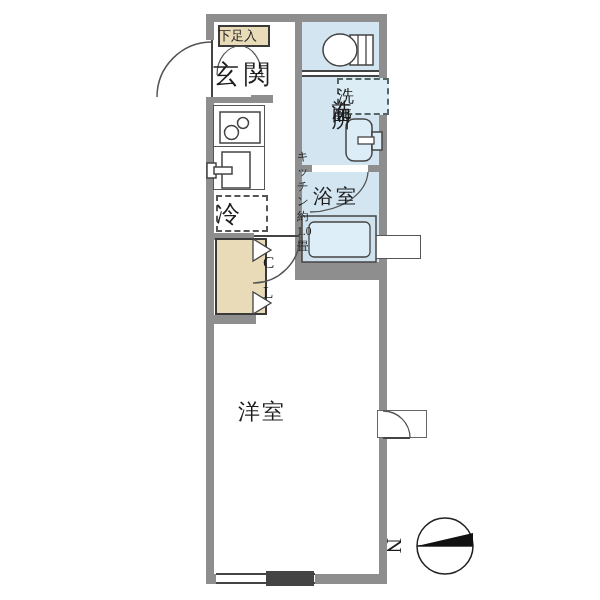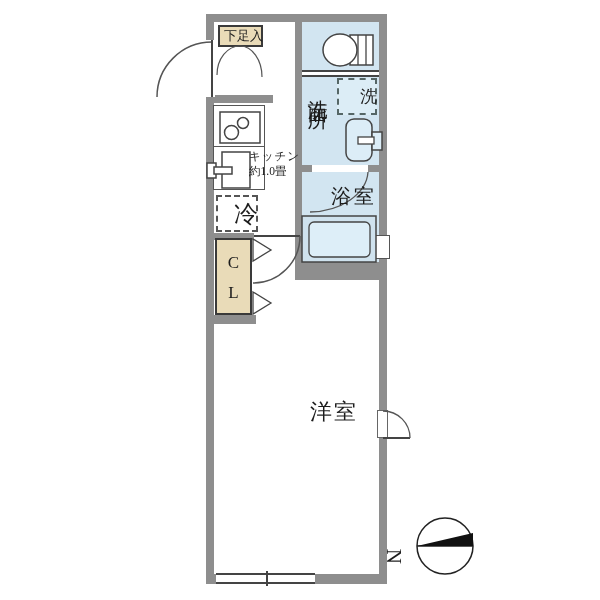--- a/index.html
+++ b/index.html
@@ -1,22 +1,22 @@
 <!DOCTYPE html>
 <html><head>
 <meta charset="utf-8">
 <style>
   html,body{margin:0;padding:0;background:#ffffff;}
   #stage{position:relative;width:600px;height:600px;background:#ffffff;overflow:hidden;
          font-family:"Liberation Serif", serif;color:#1c1c1c;}
-  .abs{position:absolute;box-sizing:border-box;}
+  .abs{position:absolute;box-sizing:border-box;padding-left:48px;}
   .wall{position:absolute;box-sizing:border-box;background:#8e8e8e;}
   .room-water{position:absolute;box-sizing:border-box;background:#d2e5f1;}
   .beige{background:#e9dbb8;border:2px solid #3a3a3a;}
-  .lbl{position:absolute;box-sizing:border-box;display:flex;align-items:center;justify-content:flex-end;
+  .lbl{position:absolute;box-sizing:border-box;display:flex;align-items:center;justify-content:flex-start;
        white-space:nowrap;color:#1c1c1c;}
   svg{position:absolute;left:0;top:0;}
 </style>
 </head>
 <body>
 
 <div id="stage">
 
   <div class="room-water" style="left:302px;top:22px;width:77px;height:48px;"></div>
   <div class="room-water" style="left:302px;top:77px;width:77px;height:88px;"></div>
@@ -89,20 +89,23 @@
 
     <circle cx="445" cy="546" r="28" fill="#fff" stroke="#222" stroke-width="1.5"></circle>
     <line x1="417" y1="546" x2="473" y2="546" stroke="#222" stroke-width="1.5"></line>
     <polygon points="417,546 473,533 473,546" fill="#111"></polygon>
   </svg>
 
   <div class="lbl" style="left:218px;top:25px;width:45px;height:22px;font-size:13px;">
       <span>下足入</span>
     </div>
 
+  <div class="lbl" style="left:213px;top:58px;width:74px;height:32px;font-size:26px;letter-spacing:5px;">
+      <span>玄関</span>
+    </div>
 
   <div class="abs" style="left:249px;top:149px;width:56px;height:32px;font-size:11.5px;line-height:15px;">
     <div style="letter-spacing:1px;">キッチン</div>
     <div>約1.0畳</div>
   </div>
 
   <div class="lbl" style="left:216px;top:195px;width:42px;height:37px;font-size:24px;">
       <span>冷</span>
     </div>
 

